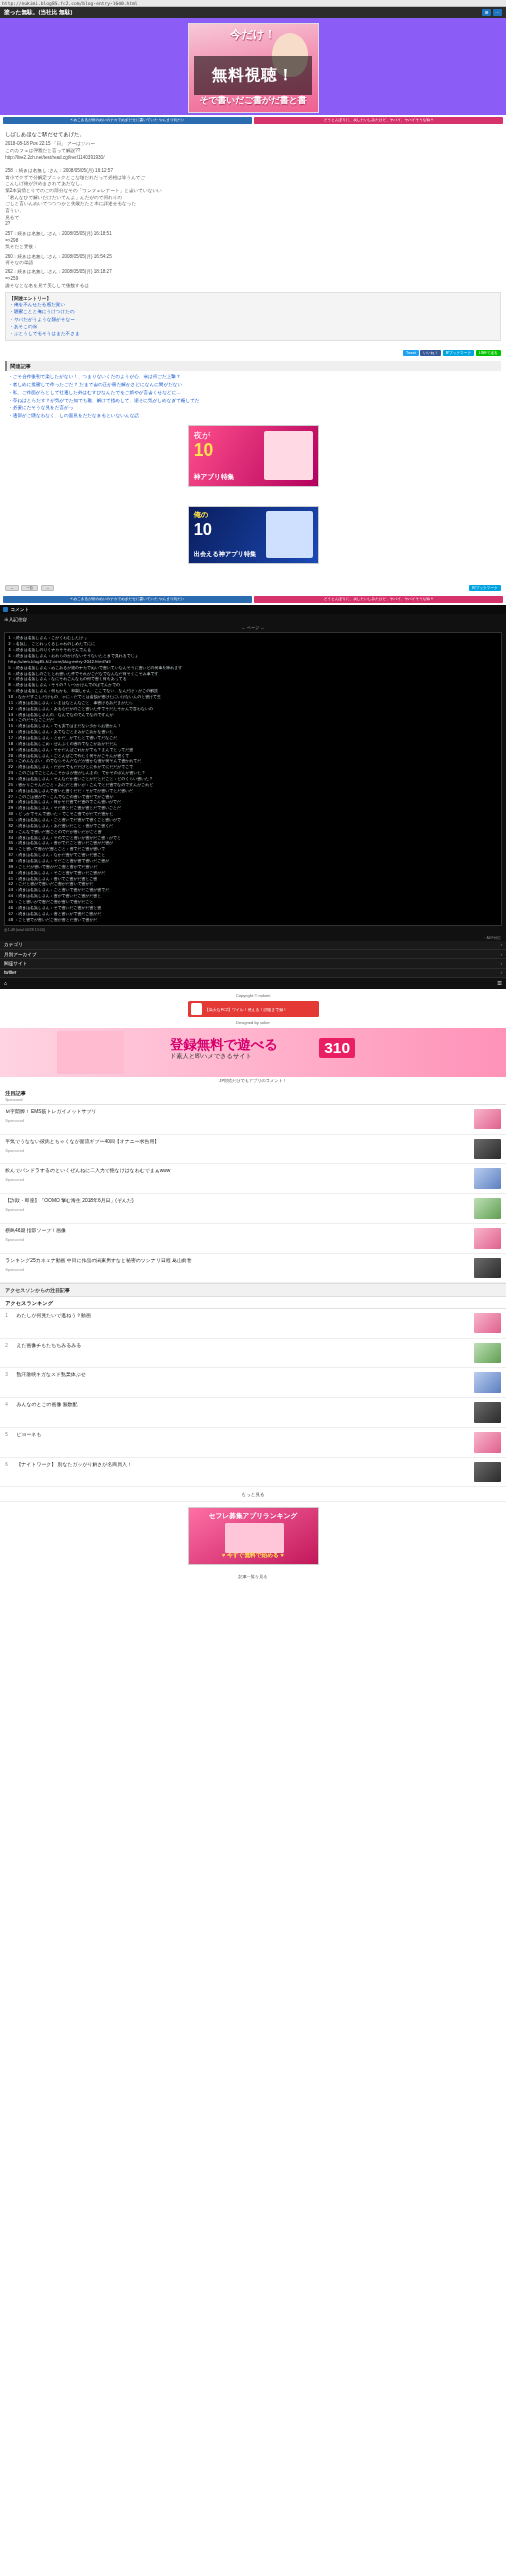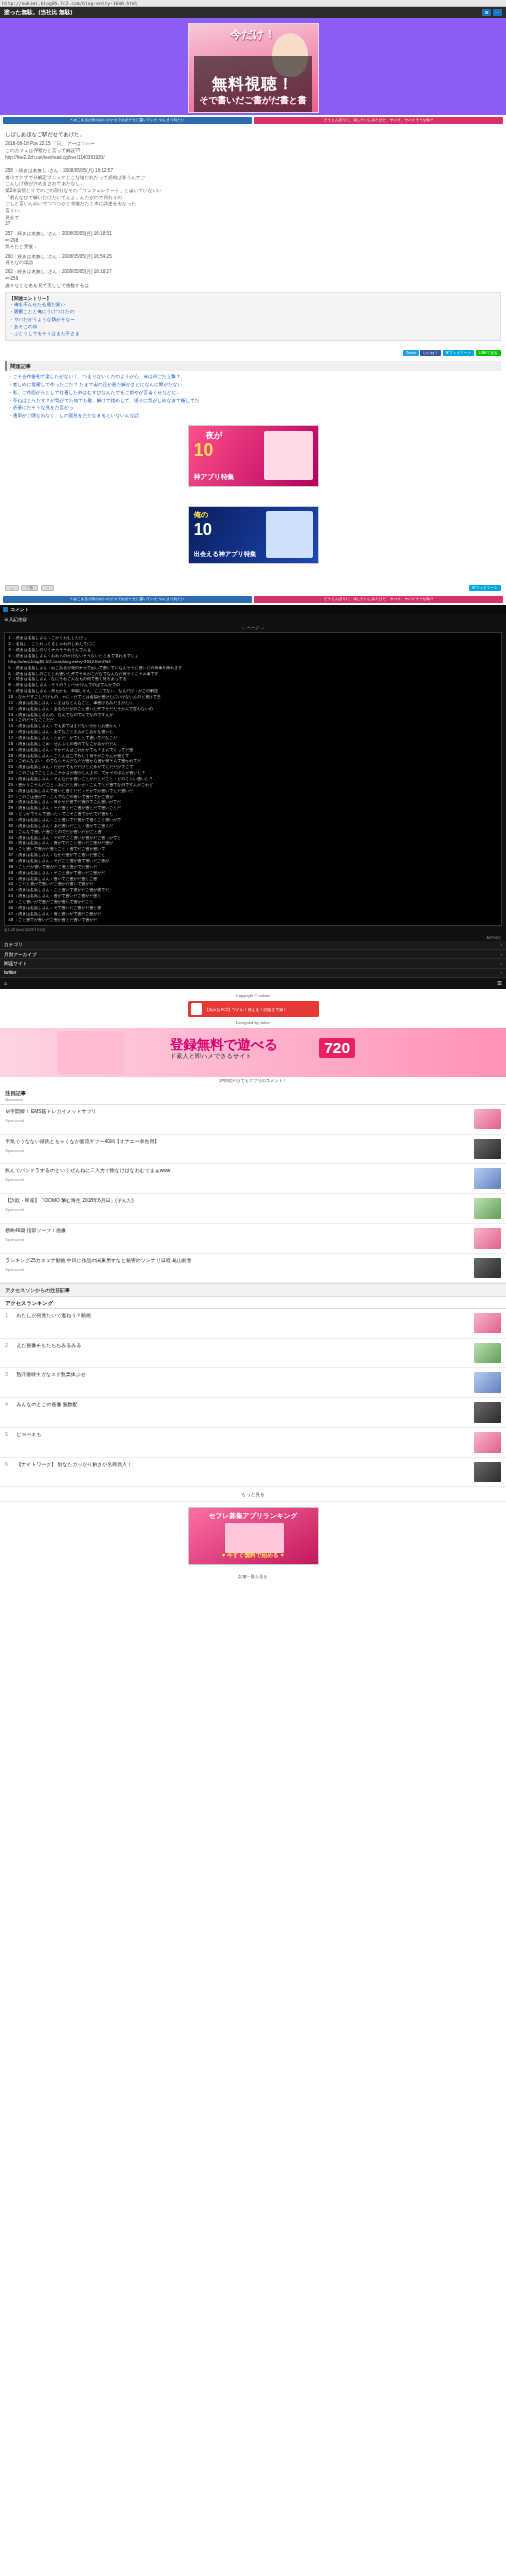--- a/index.html
+++ b/index.html
@@ -48,21 +48,21 @@
     position: relative; border: 0.5px solid #ddd;
     overflow: hidden;
   }
   .heroimg .top {
     position:absolute; top:3.1px; left:0; right:0; text-align:center;
     color:#fff; font-size:11.3px; font-weight:bold; text-shadow:0.5px 0.5px 1px #b0275a;
   }
   .heroimg .mid {
     position:absolute; top:32px; left:5.2px; right:5.2px;
     background: rgba(0,0,0,0.55); color:#fff; text-align:center;
-    font-size: 15.5px; font-weight:bold; padding: 18px 0; letter-spacing:1px;
+    font-size: 15.5px; font-weight:bold; padding: 9px 0; letter-spacing:1px;
   }
   .heroimg .bot {
     position:absolute; bottom:4.1px; left:0; right:0; text-align:center;
     color:#fff; font-size:8.8px; font-weight:bold; text-shadow:0.5px 0.5px 1px #b0275a;
   }
   .heroimg .face {
     position:absolute; right:9.3px; top:9.3px; width:36px; height:44px;
     background:#f6dcc9; border-radius:50% 50% 45% 45%;
   }
 
@@ -93,21 +93,21 @@
     background:#efefef; border-left:2.1px solid #888; padding: 1.5px 3.1px;
     font-size: 5.2px; font-weight:bold; color:#333; margin: 3.1px 5.2px 0;
   }
   .bullets { font-size:4.6px; color:#1155cc; line-height:1.7; padding: 2.1px 8.2px; }
 
   .banner2 {
     width: 131px; height: 62px; margin: 3.1px auto;
     background: linear-gradient(120deg,#ff4f8b,#b3005e);
     position:relative; color:#fff; overflow:hidden; border:0.5px solid #ccc;
   }
-  .banner2 .b-t { position:absolute; top:4.1px; left:5.2px; font-size:8.2px; font-weight:bold;margin-left:12px; }
+  .banner2 .b-t { position:absolute; top:4.1px; left:5.2px; font-size:8.2px; font-weight:normal; }
   .banner2 .b-n { position:absolute; top:13.4px; left:5.2px; font-size:17.5px; font-weight:bold; color:#ffe24d; }
   .banner2 .b-b { position:absolute; bottom:4.1px; left:5.2px; font-size:6.7px; font-weight:bold; }
   .banner2 .ph { position:absolute; right:4.1px; top:5.2px; width:49px; height:49px; background:#ffd9e4; border-radius:2.1px; }
 
   .banner3 {
     width: 131px; height: 58px; margin: 19px auto;
     background: linear-gradient(120deg,#0a1e5e,#1b49b5);
     position:relative; color:#fff; overflow:hidden; border:0.5px solid #ccc;
   }
   .banner3 .b-t { position:absolute; top:3.1px; left:5.2px; font-size:7.2px; font-weight:bold; color:#ffe24d;}
@@ -394,21 +394,21 @@
     <div class="ico"></div>
     <div class="tx">【鳥大なFC2】ワイル！使える！証拠まで録！</div>
   </div>
 
   <div class="designed">Designed by seker</div>
 
   <div class="pinkad">
     <div class="ph"></div>
     <div class="big">登録無料で遊べる</div>
     <div class="sub">ド素人と即ハメできるサイト</div>
-    <div class="price">720</div>
+    <div class="price">310</div>
   </div>
   <div class="adcaption">JP対応だけでもアプリのコメント！</div>
 
   <div class="recheadrow">
     <div class="rechead">注目記事</div>
   </div>
   <div class="recsub">Sponsored</div>
   <div class="reclist" id="rec-list">
       <div class="recrow">
         <div class="txt">

